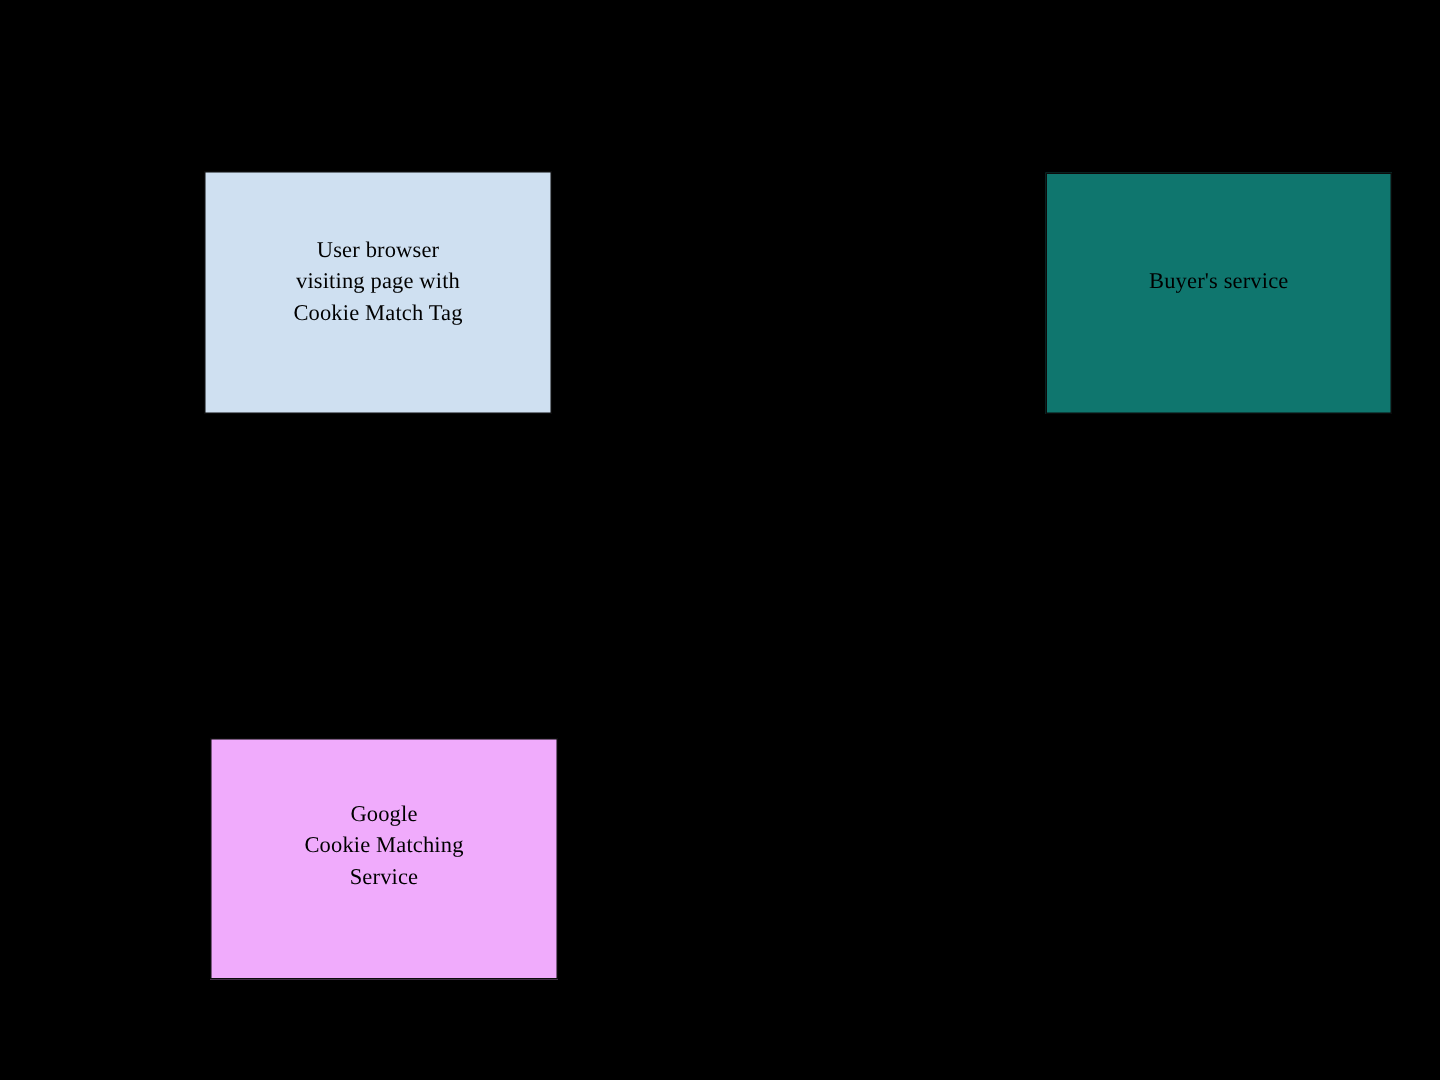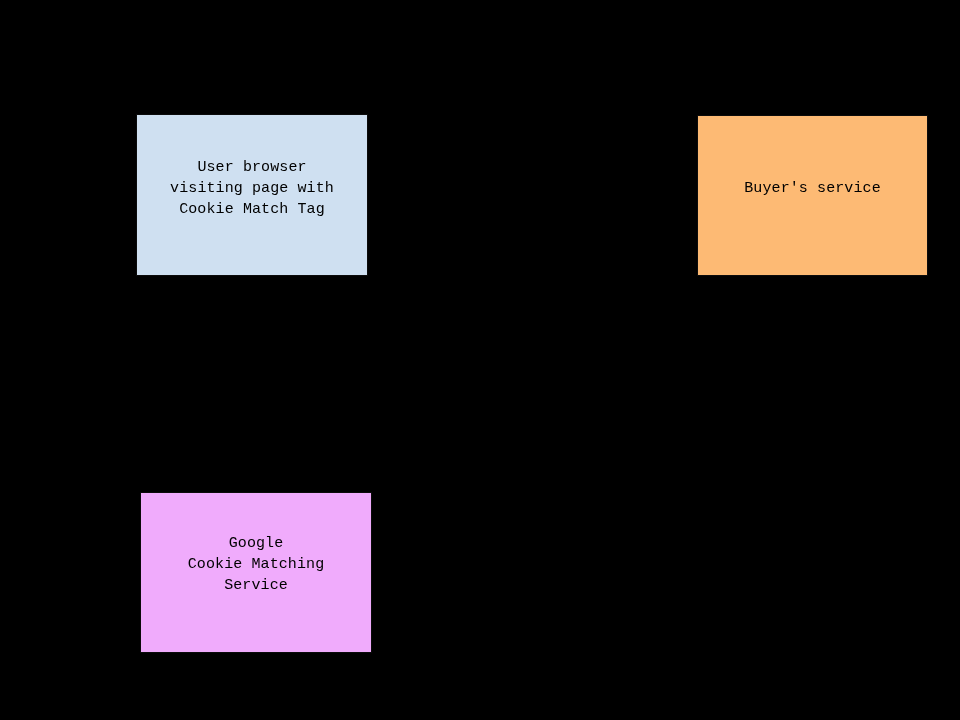--- a/index.html
+++ b/index.html
@@ -26,21 +26,21 @@
     background: #cfe0f1;
     border: 1px solid #0b0b0b;
     display: flex;
     align-items: center;
     justify-content: center;
     text-align: center;
   }
   .node-label {
     display: block;
     color: #000000;
-    font-family: Liberation Mono, monospace;
+    font-family: Liberation Serif, serif;
     font-size: 15px;
     line-height: 21px;
     white-space: pre-line;
     letter-spacing: 0.1px;
     padding: 0 6px;
   }
   
   #node-user-browser {
     left: 136px;
     top: 114px;
@@ -90,21 +90,21 @@
       </marker>
     </defs>
   </svg>
 
   <div class="node" id="node-user-browser" style="left: 136px; top: 114px; width: 232px; height: 162px; background: rgb(207, 224, 241); border-color: rgb(11, 11, 11);">
     <span class="node-label" style="color: rgb(0, 0, 0);">User browser
 visiting page with
 Cookie Match Tag</span>
   </div>
 
-  <div class="node" id="node-buyers-service" style="left: 697px; top: 115px; width: 231px; height: 161px; background: #fdba74; border-color: rgb(11, 11, 11);">
+  <div class="node" id="node-buyers-service" style="left: 697px; top: 115px; width: 231px; height: 161px; background: #0f766e; border-color: rgb(11, 11, 11);">
     <span class="node-label" style="color: rgb(0, 0, 0);">Buyer's service</span>
   </div>
 
   <div class="node" id="node-google-cms" style="left: 140px; top: 492px; width: 232px; height: 161px; background: #f0abfc; border-color: rgb(11, 11, 11);">
     <span class="node-label" style="color: rgb(0, 0, 0);">Google
 Cookie Matching
 Service</span>
   </div>
 
 </div>

